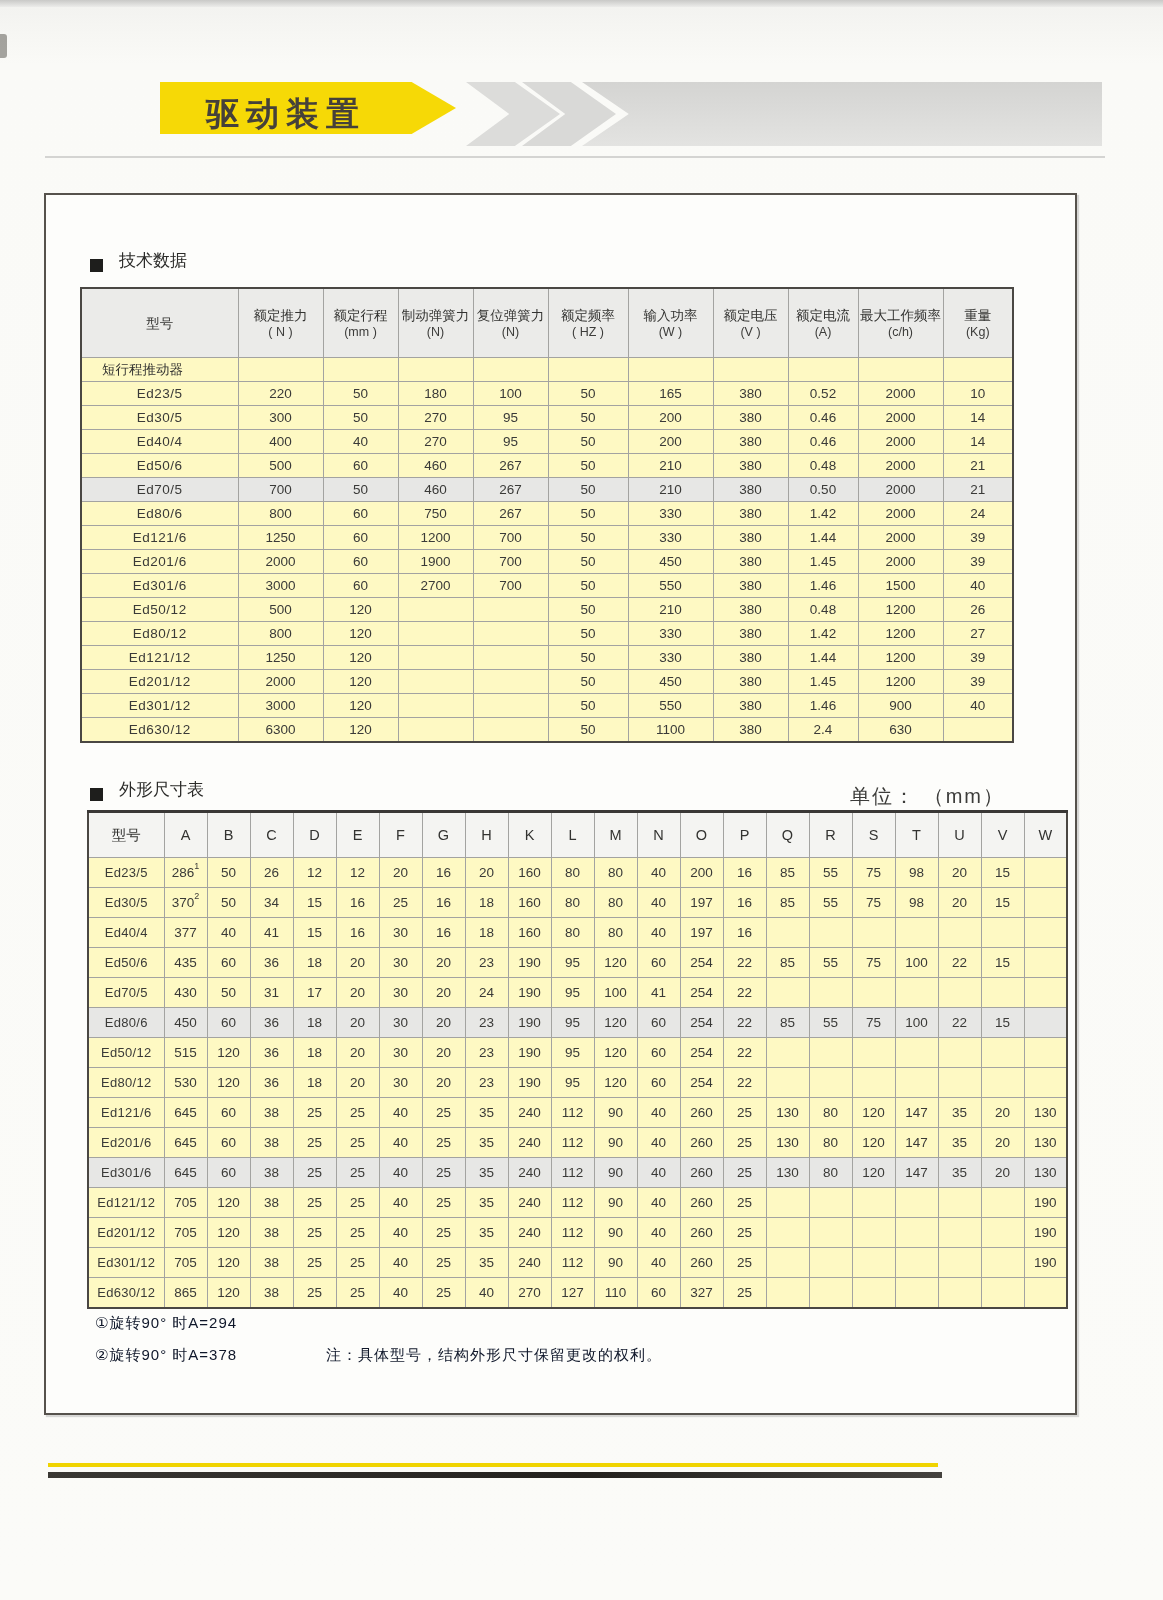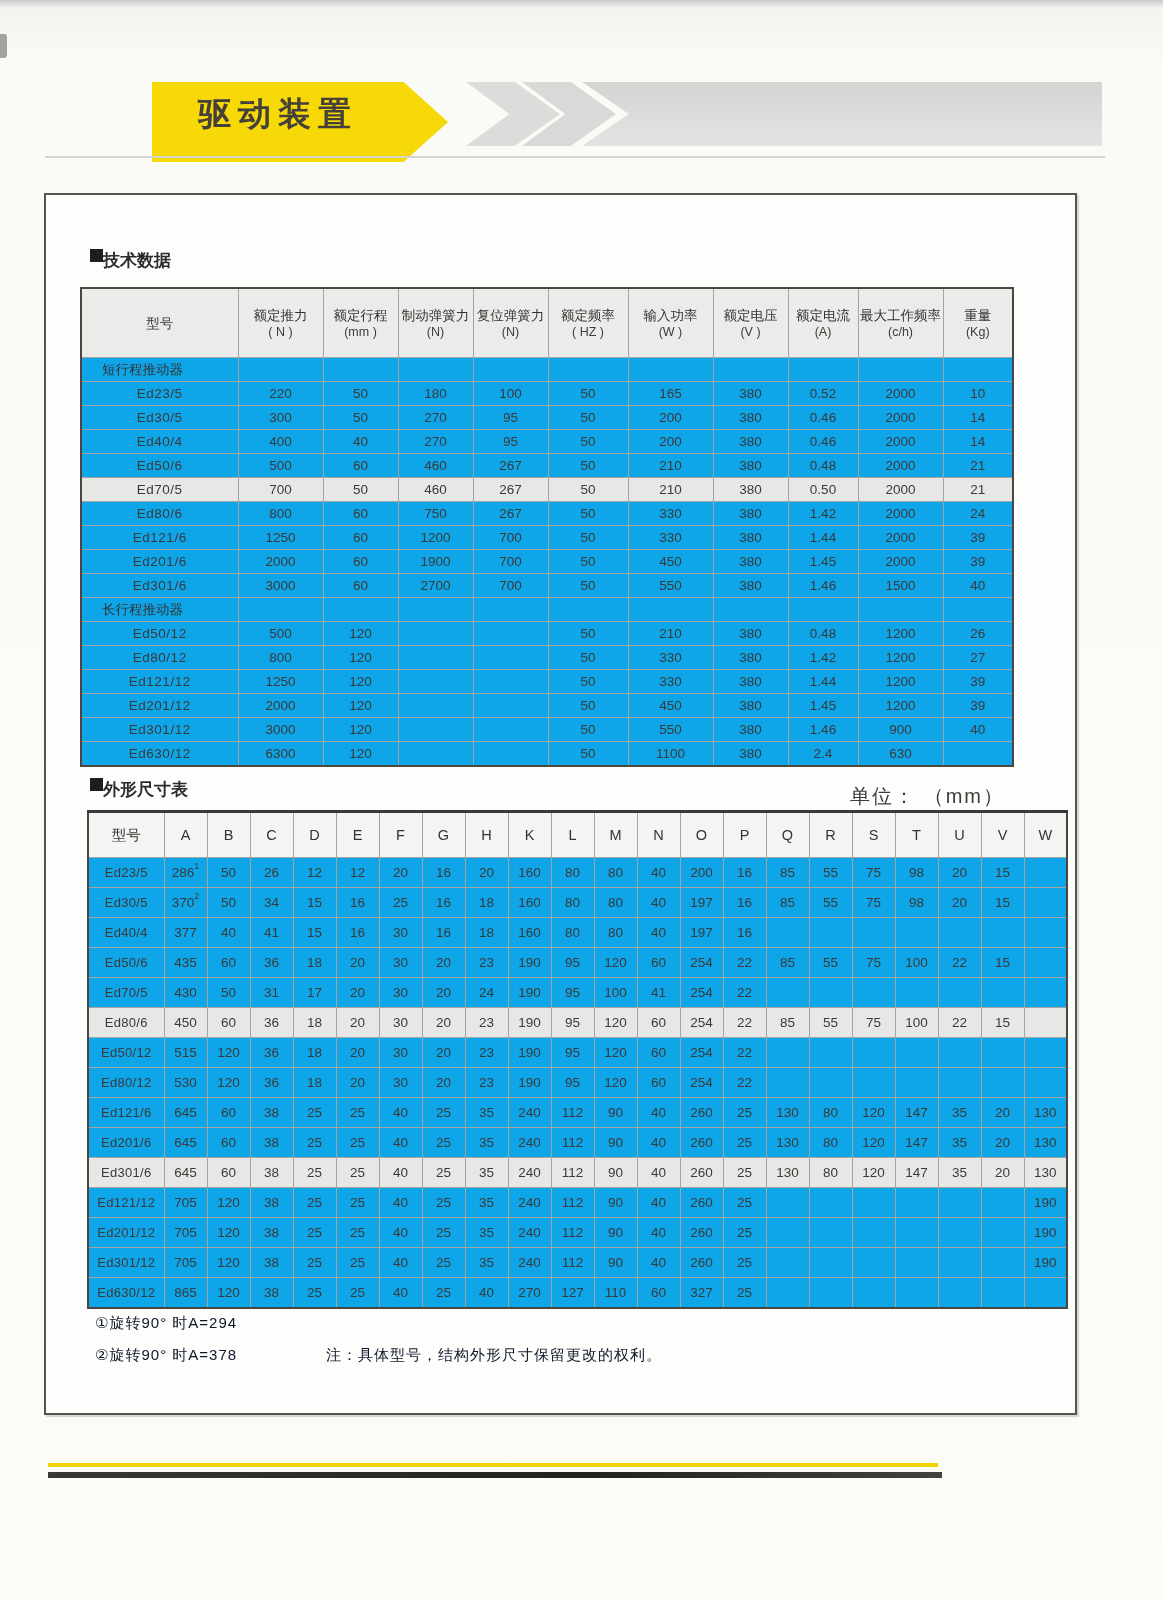--- a/index.html
+++ b/index.html
@@ -11,47 +11,47 @@
     position:relative;
     width:1163px;height:1600px;
     background:linear-gradient(180deg,#f2f2ef 0%,#fafaf7 4%,#fbfbf8 100%);
     overflow:hidden;
   }
   
   .top-strip{position:absolute;left:0;top:0;width:1163px;height:7px;
     background:linear-gradient(180deg,#c9c9c7,#ececea);}
   .corner-mark{position:absolute;left:0;top:34px;width:7px;height:24px;background:#77756f;opacity:.65;border-radius:0 3px 3px 0;}
   
-  .banner-yellow{position:absolute;left:152px;top:82px;width:296px;height:80px;
+  .banner-yellow{position:absolute;left:160px;top:82px;width:296px;height:52px;
     background:#f6d906;
     clip-path:polygon(0 0,85% 0,100% 50%,85% 100%,0 100%);}
   .banner-title{position:absolute;left:0;top:0;width:252px;height:64px;
     line-height:64px;text-align:center;font-size:33px;font-weight:bold;
     letter-spacing:7px;color:#45413a;}
   .chevron{position:absolute;top:82px;width:94px;height:64px;background:#dcdcda;
     clip-path:polygon(0 0,52% 0,100% 50%,52% 100%,0 100%,46% 50%);}
   .chev-a{left:466px;}
   .chev-b{left:522px;background:#d9d9d7;}
   .banner-band{position:absolute;left:582px;top:82px;width:520px;height:64px;
     background:linear-gradient(180deg,#d4d4d2,#e3e3e1);
     clip-path:polygon(0 0,100% 0,100% 100%,0 100%,9% 50%);}
   .header-rule{position:absolute;left:45px;top:156px;width:1060px;height:2px;background:#d4d4d2;}
   
   .content-box{position:absolute;left:44px;top:193px;width:1029px;height:1218px;
     border:2px solid #56524c;background:#fdfdfb;
     box-shadow:2px 2px 1px rgba(0,0,0,.14);}
-  .sec-title{position:absolute;display:flex;align-items:flex-start;gap:0;
-    font-size:17px;font-weight:bold;color:#28282 6;}
+  .sec-title{position:absolute;display:flex;align-items:flex-end;gap:16px;
+    font-size:17px;font-weight:normal;color:#28282 6;}
   .sec-square{width:13px;height:13px;background:#1e1e1c;flex:0 0 auto;}
   .sec-title span{color:#2b2b29;}
   #tech-title{left:44px;top:54px;}
   #dim-title{left:44px;top:583px;}
   .unit-label{position:absolute;right:70px;top:588px;font-size:20px;color:#3c3c3a;letter-spacing:2px;}
   
-  table{border-collapse:collapse;table-layout:fixed;background:#0ea5e9;}
+  table{border-collapse:collapse;table-layout:fixed;background:#fef9c3;}
   #tech-table{position:absolute;left:34px;top:92px;width:932px;
     border:2px solid #4a4743;}
   #dim-table{position:absolute;left:41px;top:615px;width:979px;
     border:2px solid #4a4743;border-top:3px solid #3a3836;}
   th,td{border:1px solid #a3a3a1;text-align:center;color:#3a3a38;
     overflow:hidden;white-space:nowrap;padding:0;}
   #tech-table th{height:68px;background:#ebebe9;font-weight:normal;}
   #tech-table .h-label{font-size:13.5px;line-height:17px;color:#333331;}
   #tech-table .h-unit{font-size:12.5px;line-height:16px;color:#3c3c3a;}
   #tech-table td{height:23px;font-size:13.5px;}
@@ -280,33 +280,20 @@
             <td>60</td>
             <td>2700</td>
             <td>700</td>
             <td>50</td>
             <td>550</td>
             <td>380</td>
             <td>1.46</td>
             <td>1500</td>
             <td>40</td>
           </tr>
-          <tr class="section">
-            <td>长行程推动器</td>
-            <td></td>
-            <td></td>
-            <td></td>
-            <td></td>
-            <td></td>
-            <td></td>
-            <td></td>
-            <td></td>
-            <td></td>
-            <td></td>
-          </tr>
           <tr>
             <td class="model">Ed50/12</td>
             <td>500</td>
             <td>120</td>
             <td></td>
             <td></td>
             <td>50</td>
             <td>210</td>
             <td>380</td>
             <td>0.48</td>

